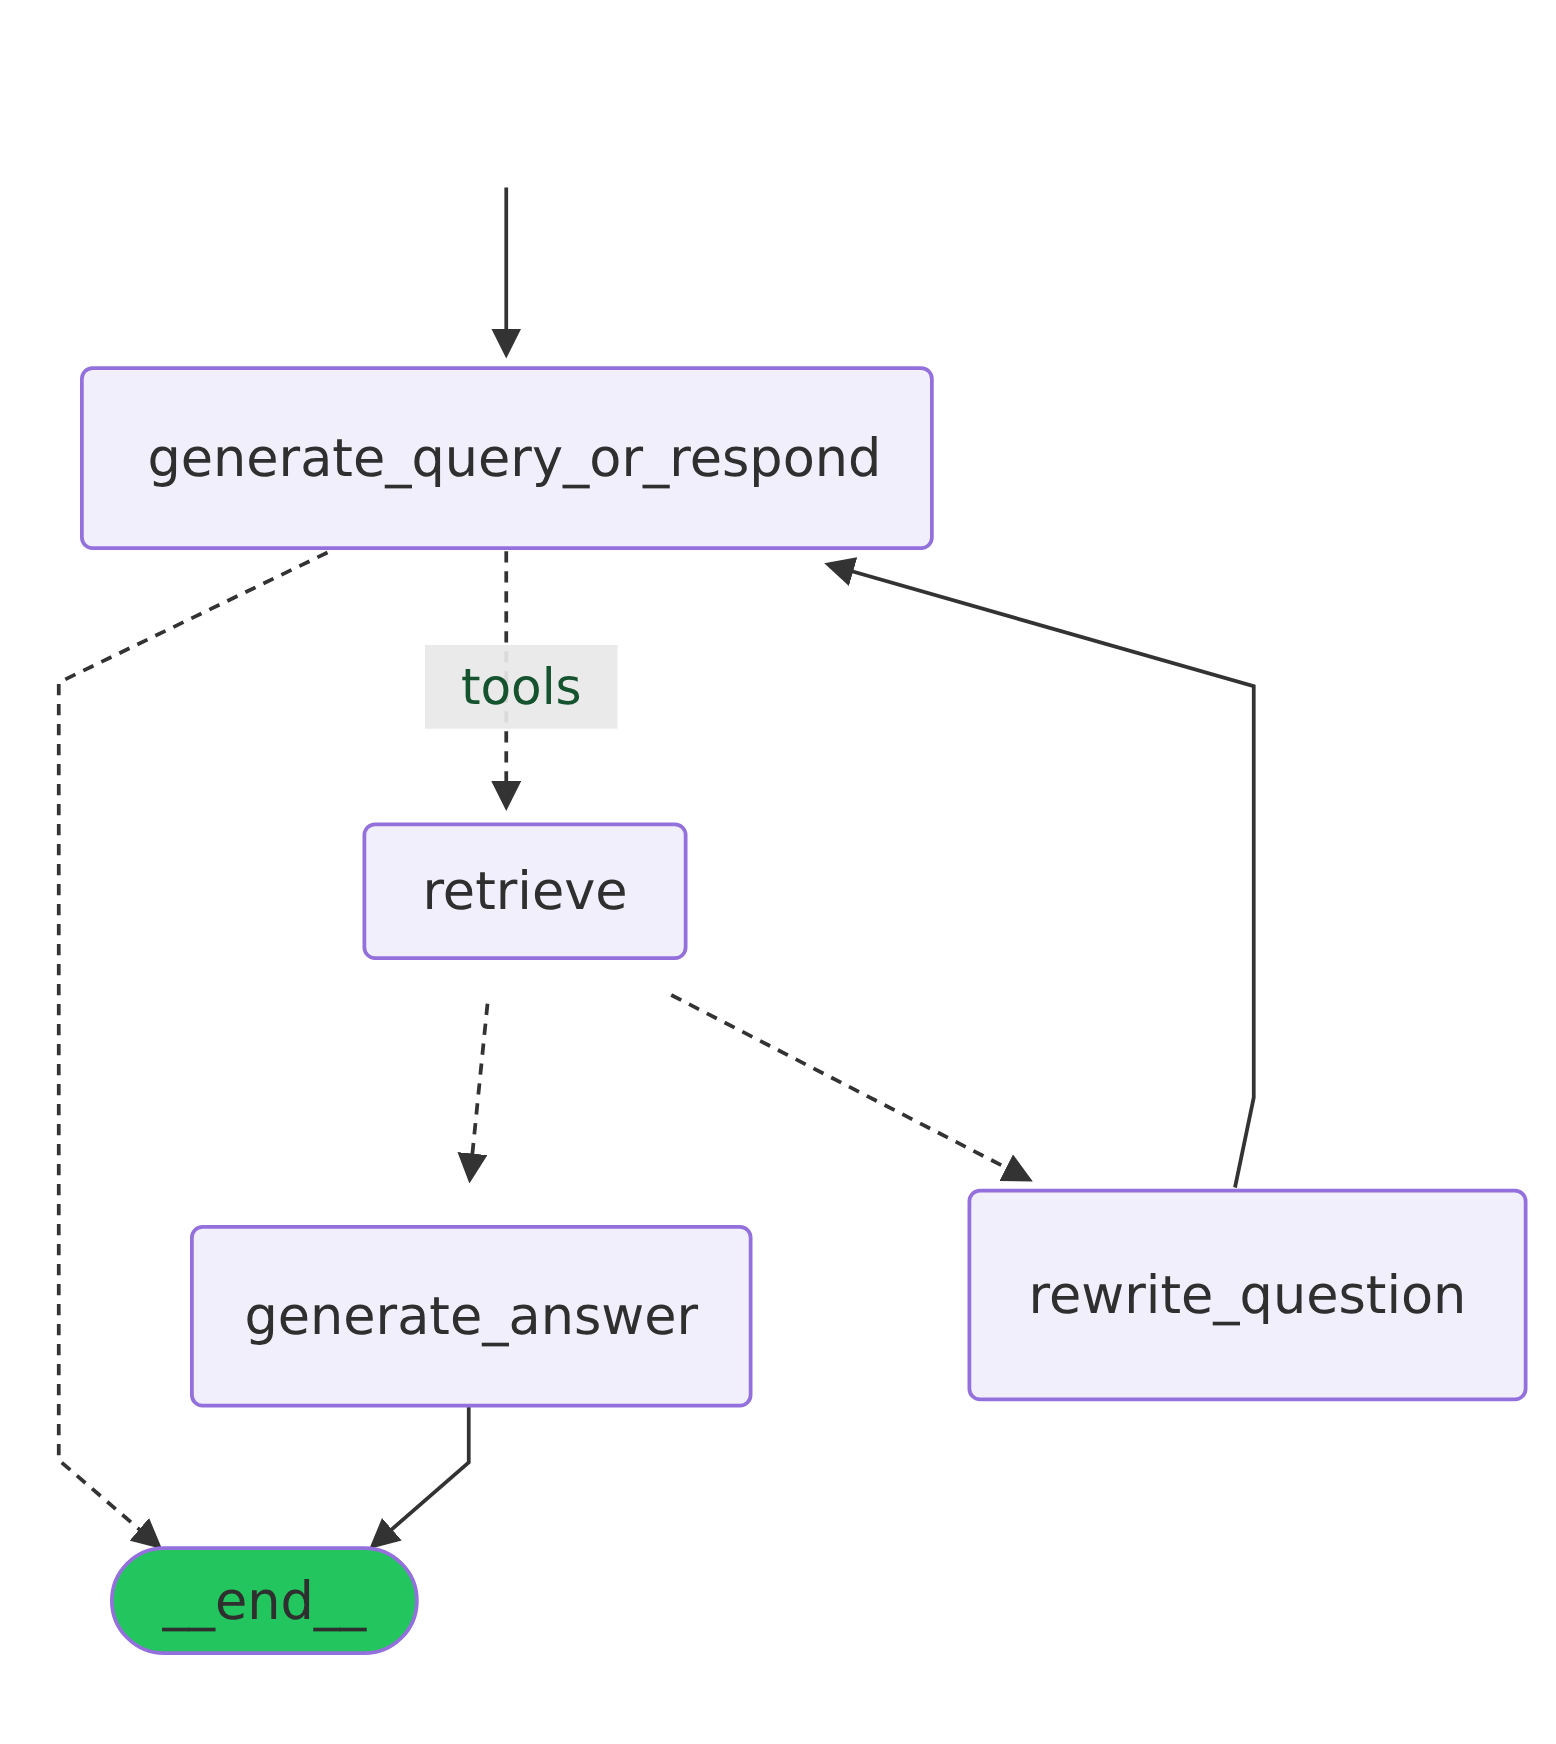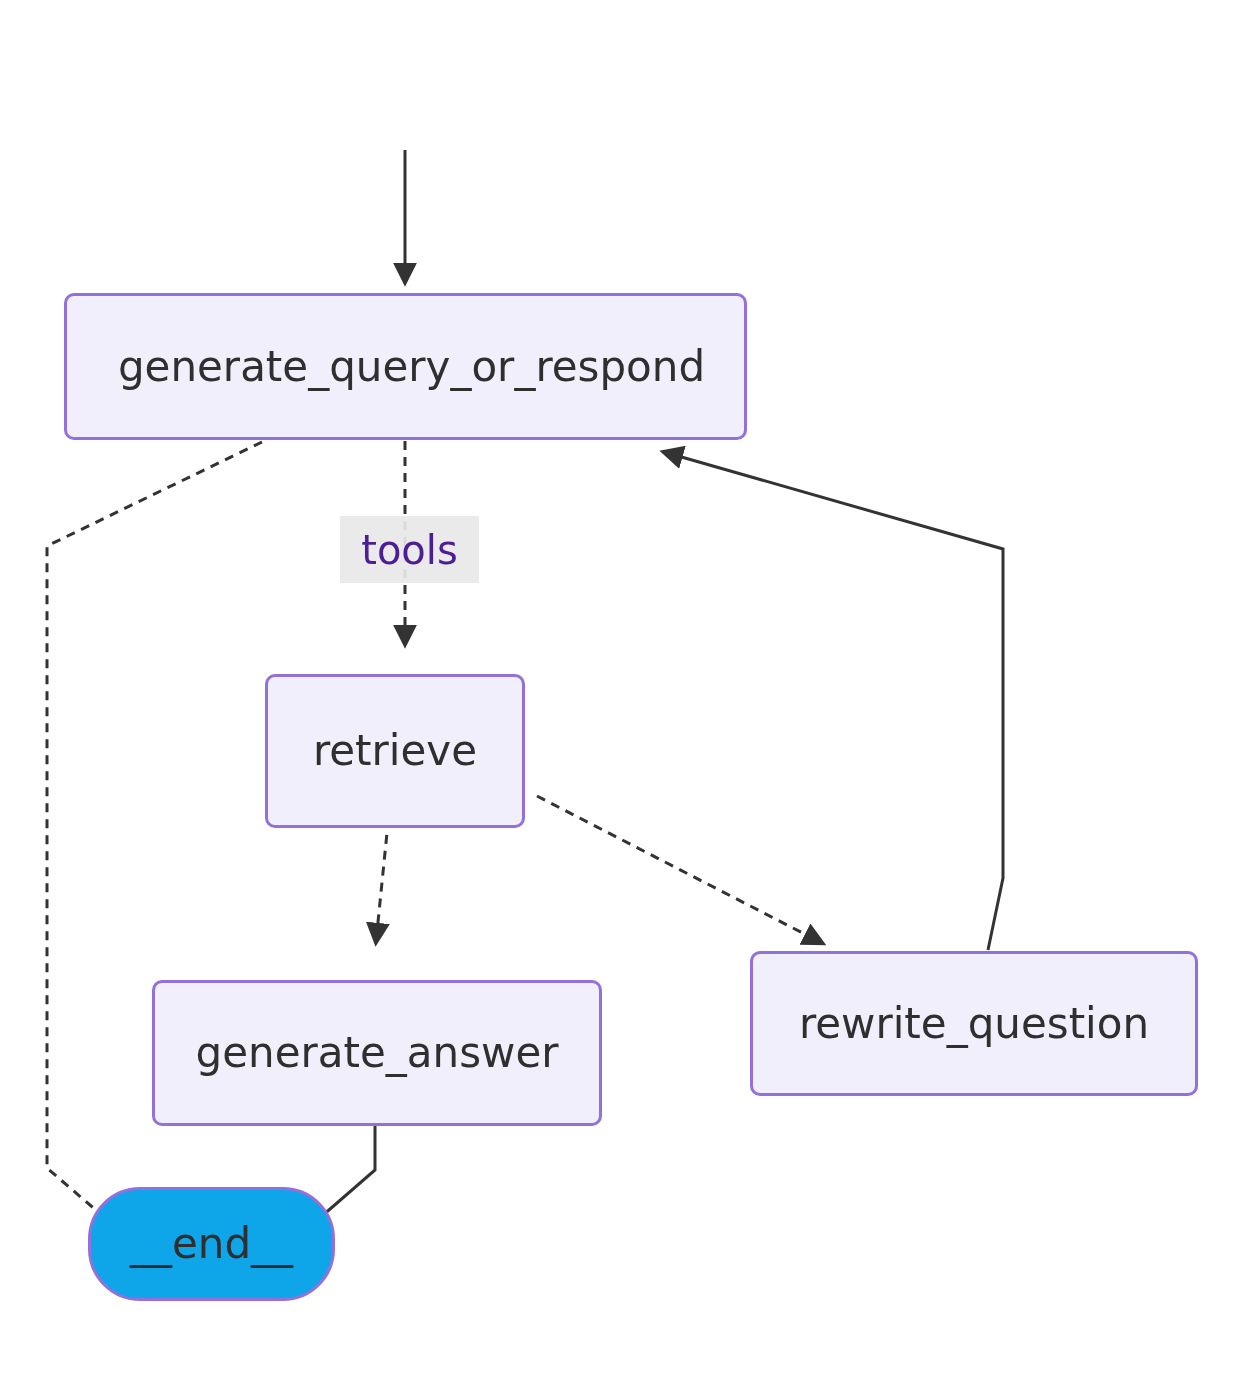--- a/index.html
+++ b/index.html
@@ -42,41 +42,41 @@
     border-radius: 52px;
   }
   .node.start {
     left: 272px; top: 45px; width: 268px; height: 103px;
     background: #ffffff;
   }
   .node.gqor {
     left: 64px; top: 293px; width: 683px; height: 147px; padding-left: 12px;
   }
   .node.retrieve {
-    left: 265px; top: 658px; width: 260px; height: 154px; margin-top: 16px;
+    left: 290px; top: 658px; width: 260px; height: 110px;
   }
   .node.genanswer {
     left: 152px; top: 980px; width: 450px; height: 146px;
   }
   .node.rewriteq {
-    left: 750px; top: 951px; width: 448px; height: 145px;
+    left: 774px; top: 951px; width: 448px; height: 170px;
   }
   .node.end {
-    left: 88px; top: 1187px; width: 247px; height: 114px;
-    background: #0ea5e9;
+    left: 88px; top: 1237px; width: 247px; height: 87px;
+    background: #22c55e;
   }
   .edge-label {
     position: absolute;
     left: 340px; top: 516px;
-    width: 139px; height: 67px;
+    width: 154px; height: 67px;
     display: flex;
     align-items: center;
     justify-content: center;
     background: rgba(232, 232, 232, 0.92);
-    color: #4c1d95;
+    color: #14532d;
     font-size: 40px;
     line-height: 1;
   }
 </style>
 </head>
 <body>
 
 <div class="canvas">
 
   <svg class="edges" viewBox="0 0 1245 1395">

